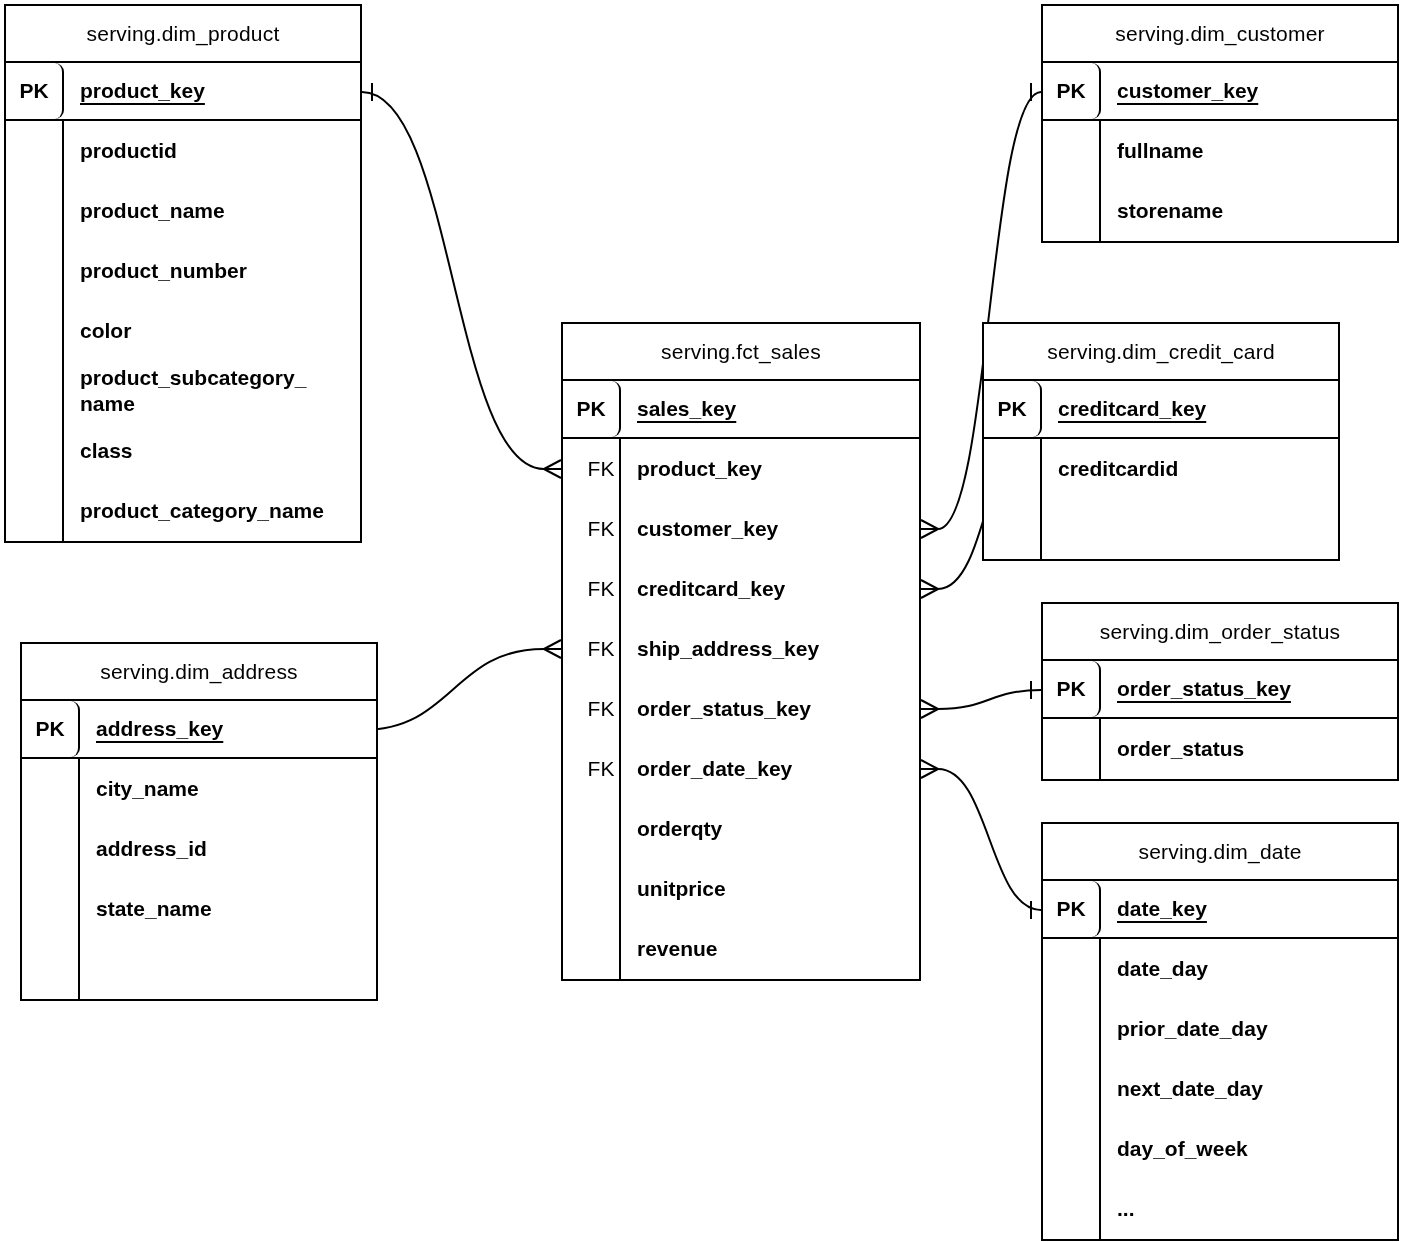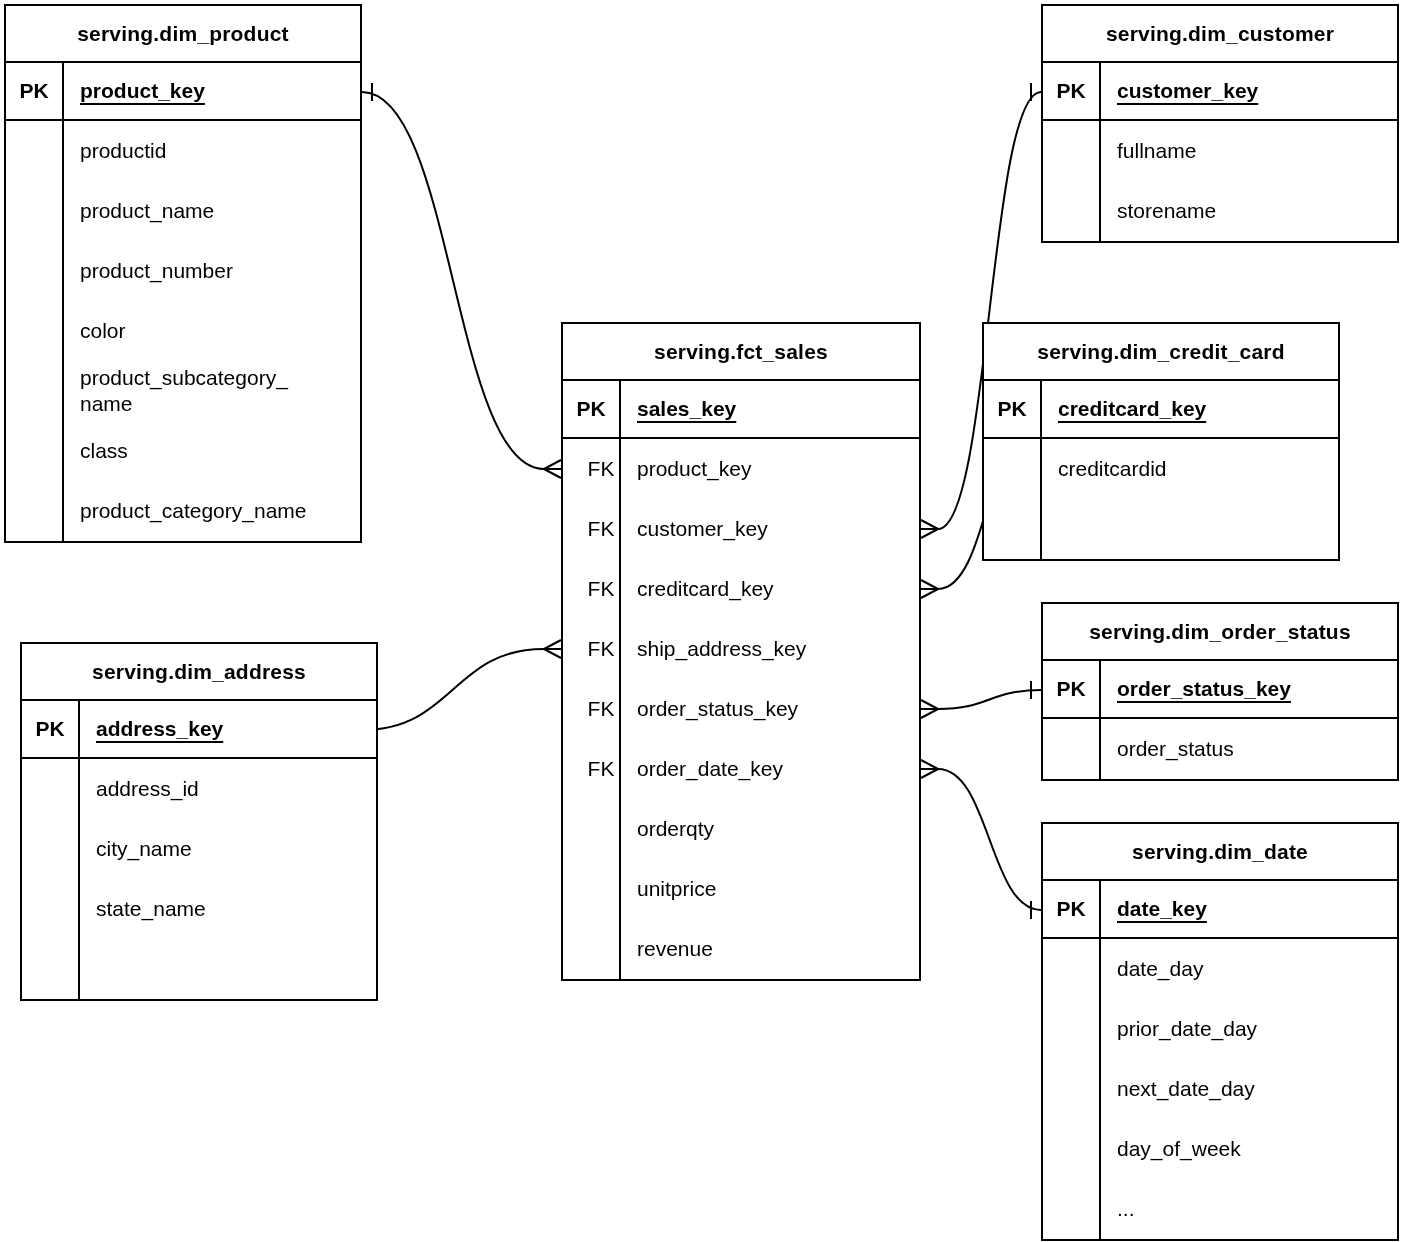--- a/index.html
+++ b/index.html
@@ -27,59 +27,60 @@
     position: absolute;
     border: 2px solid #000;
     background: #ffffff;
   }
   .tbl-header {
     height: 57px;
     border-bottom: 2px solid #000;
     display: flex;
     align-items: center;
     justify-content: center;
-    font-weight: bold;
+    font-weight: normal;
     font-size: 21px;
     letter-spacing: 0.2px;
   }
   .tbl-keyrow {
     height: 58px;
     border-bottom: 2px solid #000;
     display: flex;
   }
   .keycell {
     width: 58px;
     flex: none;
     border-right: 2px solid #000;
     display: flex;
     align-items: center;
     justify-content: center;
     font-weight: bold;
     font-size: 21px;
+    border-radius: 9px;
   }
   .fieldcell {
     flex: 1;
     display: flex;
     align-items: center;
     padding-left: 16px;
     font-size: 21px;
   }
   .tbl-keyrow .fieldcell {
     font-weight: bold;
     text-decoration: underline;
     text-decoration-thickness: 2px;
     text-underline-offset: 5px;
   }
   .tbl-body { display: flex; }
   .body-labels {
     width: 58px;
     flex: none;
     border-right: 2px solid #000;
   }
-  .body-fields { flex: 1; }
+  .body-fields { flex: 1; font-weight: bold; }
   .body-row {
     height: 60px;
     display: flex;
     align-items: center;
     font-size: 21px;
     line-height: 26px;
     padding-left: 20px;
   }
   .body-labels .body-row { justify-content: center; }
   .body-fields .body-row {
@@ -223,22 +224,22 @@
         <div class="fieldcell">address_key</div>
       </div>
       <div class="tbl-body">
         <div class="body-labels">
           <div class="body-row"></div>
           <div class="body-row"></div>
           <div class="body-row"></div>
           <div class="body-row"></div>
         </div>
         <div class="body-fields">
+          <div class="body-row">city_name</div>
           <div class="body-row">address_id</div>
-          <div class="body-row">city_name</div>
           <div class="body-row">state_name</div>
         </div>
       </div>
     </div>
   <div class="tbl" style="left: 1041px; top: 602px; width: 358px;">
       <div class="tbl-header">serving.dim_order_status</div>
       <div class="tbl-keyrow">
         <div class="keycell">PK</div>
         <div class="fieldcell">order_status_key</div>
       </div>

